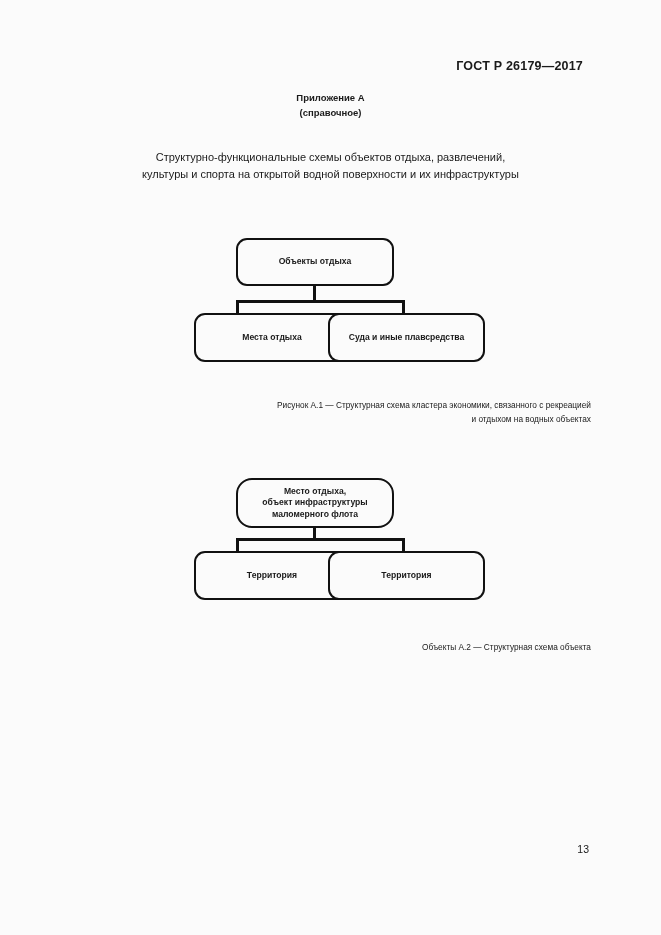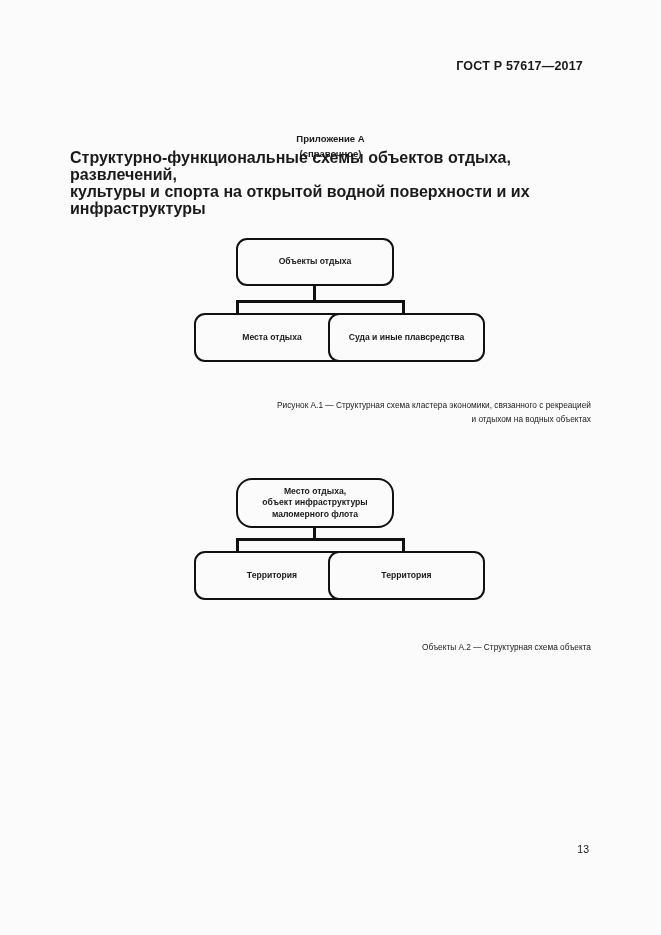--- a/index.html
+++ b/index.html
@@ -34,33 +34,32 @@
   
   .appendix {
     position: absolute;
     top: 90px;
     left: 0;
     right: 0;
     text-align: center;
     font-size: 9.5px;
     font-weight: bold;
     line-height: 15px;
-    margin-top: 41px;
   }
   .appendix div { white-space: nowrap; }
 
   
   .doc-title {
     position: absolute;
     top: 149px;
     left: 70px;
     width: 521px;
-    text-align: left;
-    font-size: 16px;
-    font-weight: bold;
+    text-align: center;
+    font-size: 11px;
+    font-weight: normal;
     line-height: 17px;
   }
 
   
   .figure { position: absolute; left: 0; width: 661px; }
   .figure-1 { top: 238px; }
   .figure-2 { top: 476px; }
 
   .diagram {
     position: relative;
@@ -156,21 +155,21 @@
     top: 843px;
     right: 72px;
     font-size: 10.5px;
   }
 </style>
 </head>
 <body>
 
 <div class="page">
 
-  <div class="std-header">ГОСТ Р 57617—2017</div>
+  <div class="std-header">ГОСТ Р 26179—2017</div>
 
   <div class="appendix">
     <div>Приложение А</div>
     <div>(справочное)</div>
   </div>
 
   <div class="doc-title">
     <div>Структурно-функциональные схемы объектов отдыха, развлечений,</div>
     <div>культуры и спорта на открытой водной поверхности и их инфраструктуры</div>
   </div>

